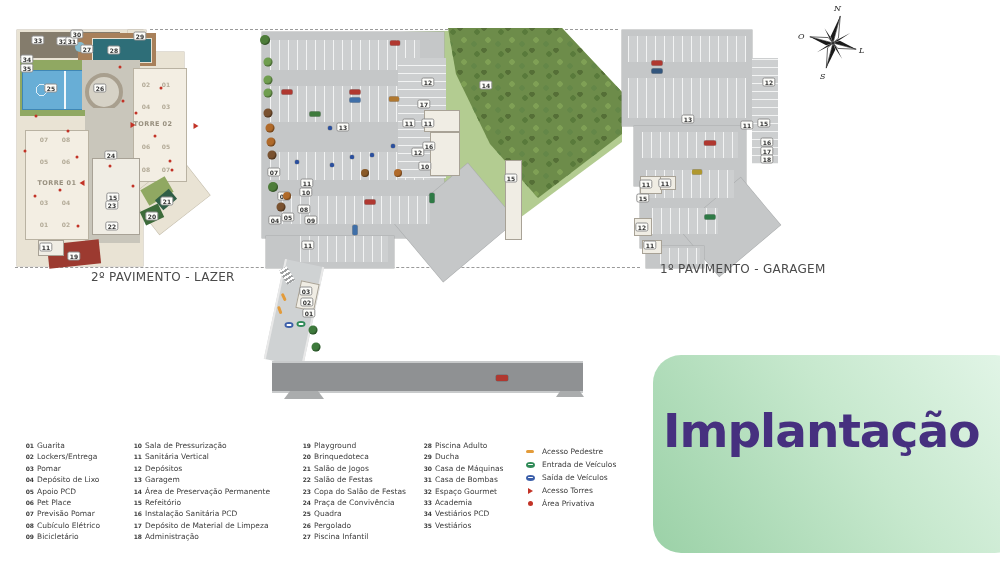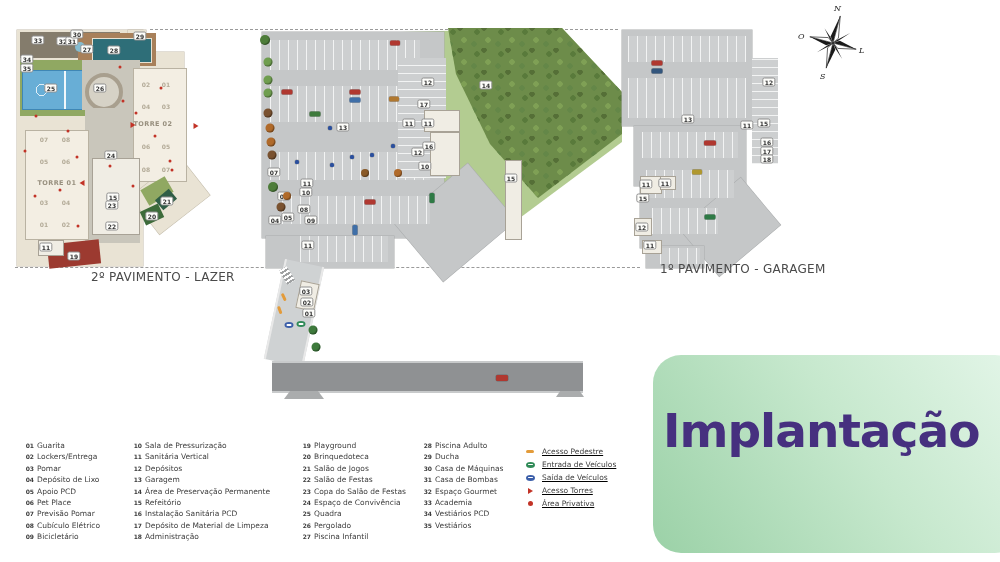--- a/index.html
+++ b/index.html
@@ -66,21 +66,21 @@
   
   .plan-caption{position:absolute;z-index:4;font-size:12px;color:#4a4a4a;letter-spacing:.3px;white-space:nowrap;margin-left:28px;}
   .footer-title{position:absolute;left:22px;top:533px;z-index:4;font-size:19px;color:#3b3b3b;letter-spacing:.5px;white-space:nowrap;}
 
   
   #legend{position:absolute;inset:0;z-index:4;margin-top:36px;}
   .legend-col{position:absolute;top:405px;}
   .lrow{display:flex;align-items:baseline;height:11.4px;white-space:nowrap;}
   .lnum{font-weight:bold;font-size:6px;color:#3c3c3c;width:9px;text-align:right;margin-right:3px;}
   .llab{font-size:7.5px;color:#3c3c3c;}
-  .sym-col{position:absolute;left:524px;top:409px;text-decoration:underline;}
+  .sym-col{position:absolute;left:524px;top:409px;}
   .srow{display:flex;align-items:center;height:13px;white-space:nowrap;}
   .sicon{width:12px;margin-right:6px;display:flex;justify-content:center;align-items:center;position:relative;}
   .si{display:inline-block;position:relative;}
   .si-dash{width:8px;height:3px;border-radius:2px;}
   .si-oval{width:9px;height:6px;border-radius:50%;}
   .si-oval::after{content:'';position:absolute;left:2px;right:2px;top:2.2px;height:1.4px;background:#fff;border-radius:1px;}
   .si-triangle{width:0;height:0;border-left:5px solid #c23327;border-top:3.5px solid transparent;border-bottom:3.5px solid transparent;}
   .si-circle{width:5px;height:5px;border-radius:50%;}
 
   
@@ -431,21 +431,21 @@
         <div class="lrow">
           <span class="lnum">22</span>
           <span class="llab">Salão de Festas</span>
         </div>
         <div class="lrow">
           <span class="lnum">23</span>
           <span class="llab">Copa do Salão de Festas</span>
         </div>
         <div class="lrow">
           <span class="lnum">24</span>
-          <span class="llab">Espaço de Convivência</span>
+          <span class="llab">Praça de Convivência</span>
         </div>
         <div class="lrow">
           <span class="lnum">25</span>
           <span class="llab">Quadra</span>
         </div>
         <div class="lrow">
           <span class="lnum">26</span>
           <span class="llab">Pergolado</span>
         </div>
         <div class="lrow">

